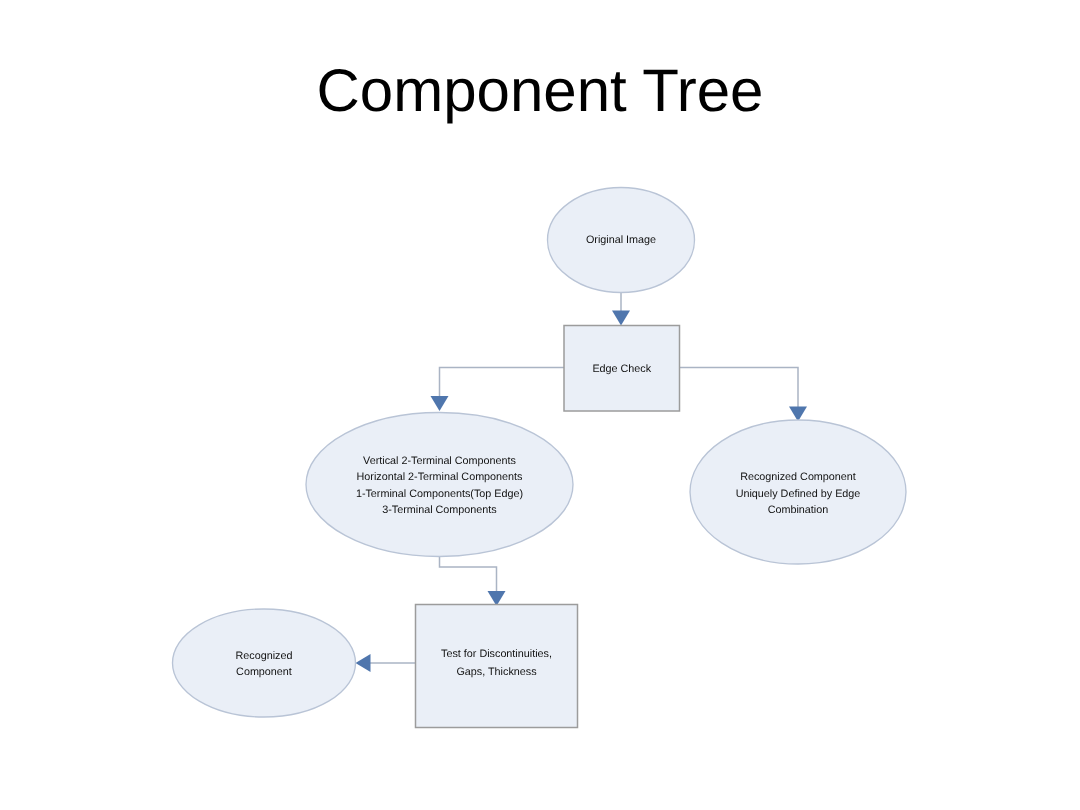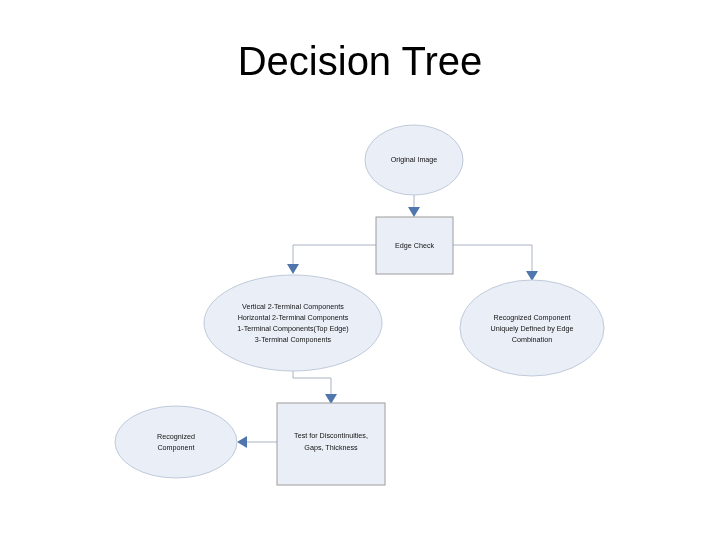--- a/index.html
+++ b/index.html
@@ -65,21 +65,21 @@
   }
   .arrow-fill {
     fill: #4f76ad;
   }
 </style>
 </head>
 <body>
 
 <div class="slide">
 
-  <div class="slide-title">Decision Tree</div>
+  <div class="slide-title">Component Tree</div>
 
   <div class="diagram">
     <svg width="720" height="540" viewBox="0 0 720 540" xmlns="http://www.w3.org/2000/svg">
 
       <g>
 
         <path class="connector" d="M 414 195 L 414 209"></path>
 
         <path class="connector" d="M 376 245 L 293 245 L 293 265"></path>
 

